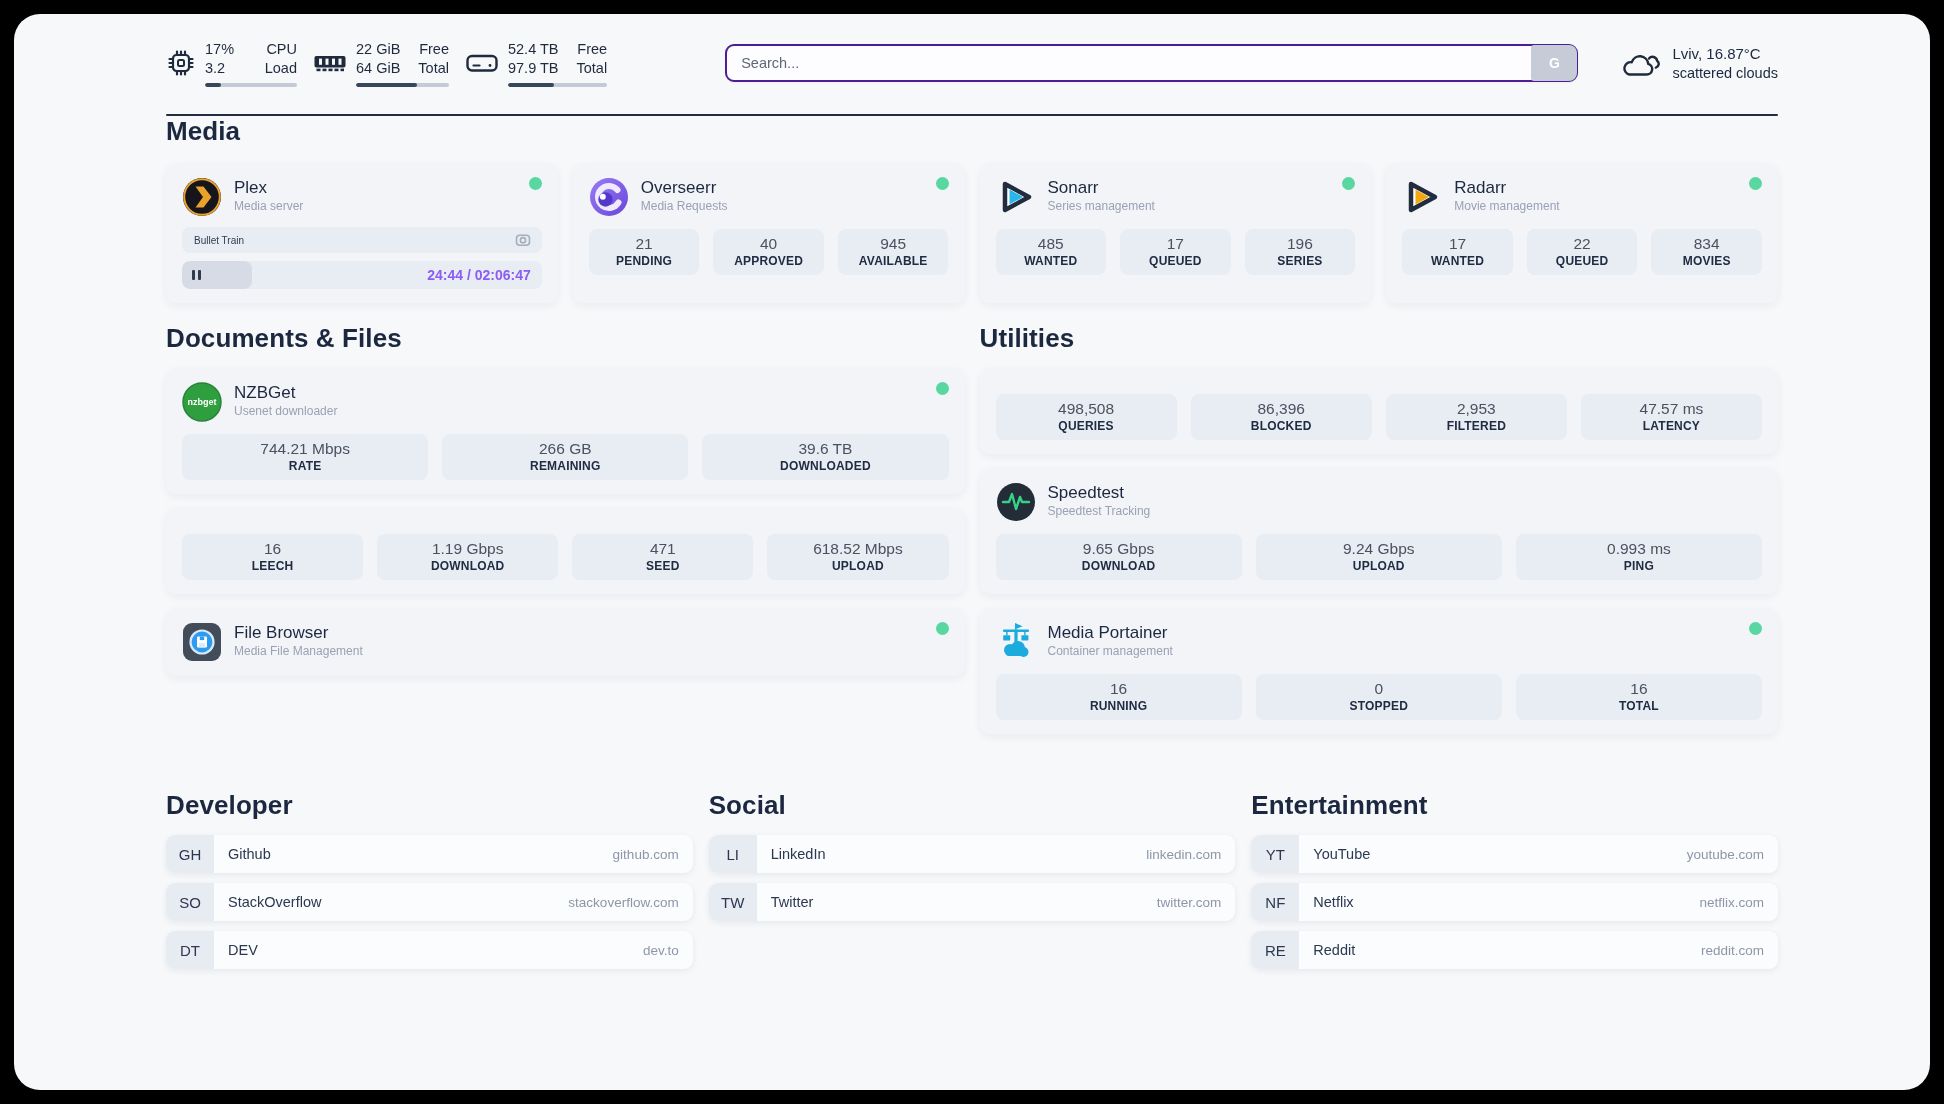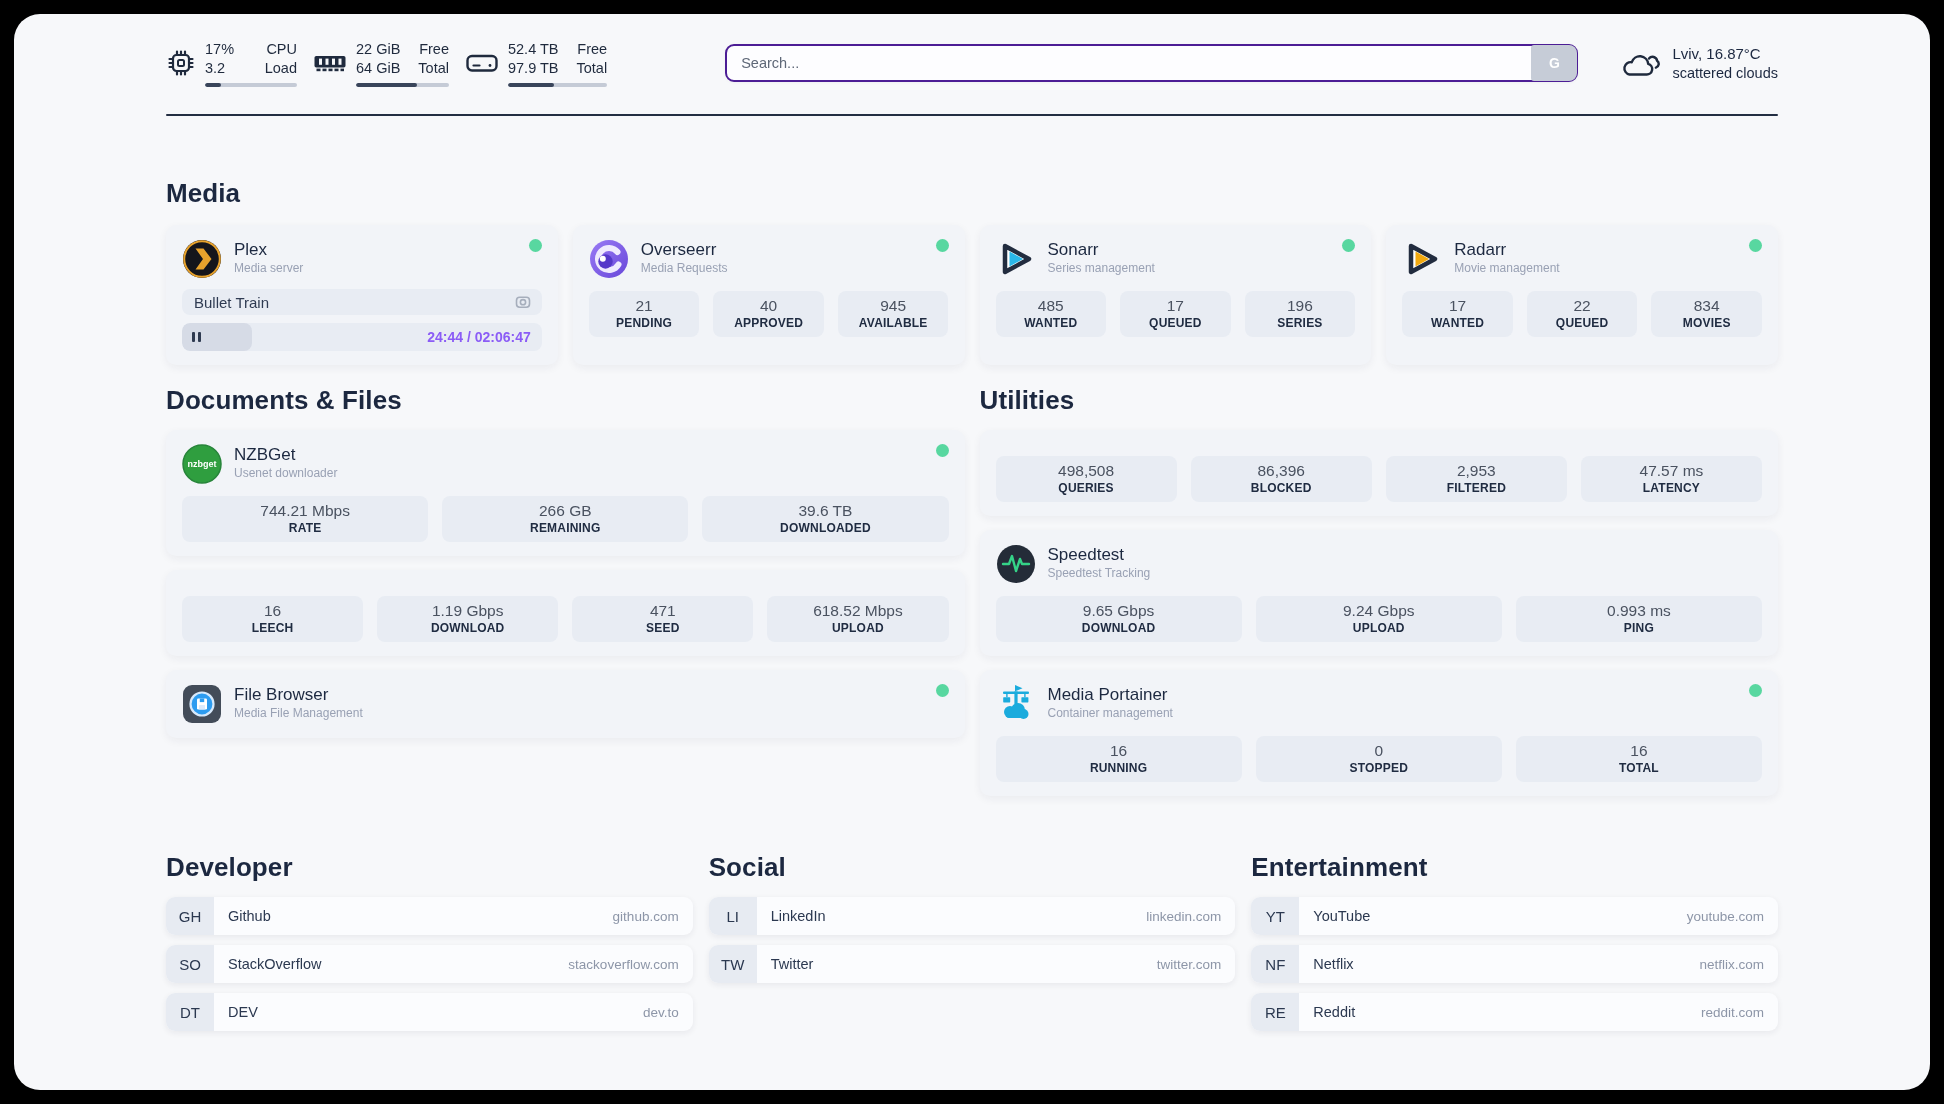--- a/index.html
+++ b/index.html
@@ -47,21 +47,21 @@
     color:#fff; font-weight:700; font-size:14px; cursor:pointer;
   }
   .weather { display:flex; align-items:center; gap:12px; }
   .weather-txt div:first-child { font-size:15px; color:#1c2840; line-height:20px; }
   .weather-txt div:last-child  { font-size:14.5px; color:#1c2840; line-height:19px; }
 
   .divider { margin-top:28px; height:2px; background:#232e42; border-radius:1px; }
 
   
   .section-title { font-size:26px; font-weight:600; color:#1c2840; letter-spacing:.1px; }
-  .title-media { margin-top:62px; }
+  .title-media { }
   .media-grid { margin-top:16px; display:grid; grid-template-columns:repeat(4,1fr); gap:15px; }
 
   .two-col { margin-top:20px; display:grid; grid-template-columns:1fr 1fr; gap:15px; align-items:start; }
   .col .section-title { margin-bottom:14px; }
   .col .card + .card { margin-top:14px; }
 
   
   .card {
     background:#f2f4f8; border-radius:10px;
     padding:14px 16px; box-shadow:0 3px 8px rgba(30,40,60,.06);
@@ -77,21 +77,21 @@
   .stat { flex:1; background:#e8ecf3; border-radius:8px; text-align:center; padding:5px 2px 6px; }
   .stat-value { font-size:15.5px; color:#4a5260; line-height:20px; }
   .stat-label { font-size:12px; font-weight:700; color:#202c42; line-height:15px; letter-spacing:.2px; }
 
   
   .player { margin-top:10px; }
   .player-pill {
     background:#e8ecf3; border-radius:8px; height:26px;
     display:flex; align-items:center; padding:0 10px 0 12px;
   }
-  .np-title { font-size:15px; font-weight:500; color:#2f3b52; }
+  .np-title { font-size:10px; font-weight:500; color:#2f3b52; }
   .cast-icon { margin-left:auto; display:flex; align-items:center; color:#a6aebc; }
   .progress-pill {
     position:relative; margin-top:8px; background:#e8ecf3; border-radius:8px; height:28px; overflow:hidden;
   }
   .player-fill {
     position:absolute; left:0; top:0; bottom:0;
     background:#d6dbe6; border-radius:8px;
     display:flex; align-items:center; padding-left:10px;
   }
   .pause-icon { display:flex; gap:3px; }

